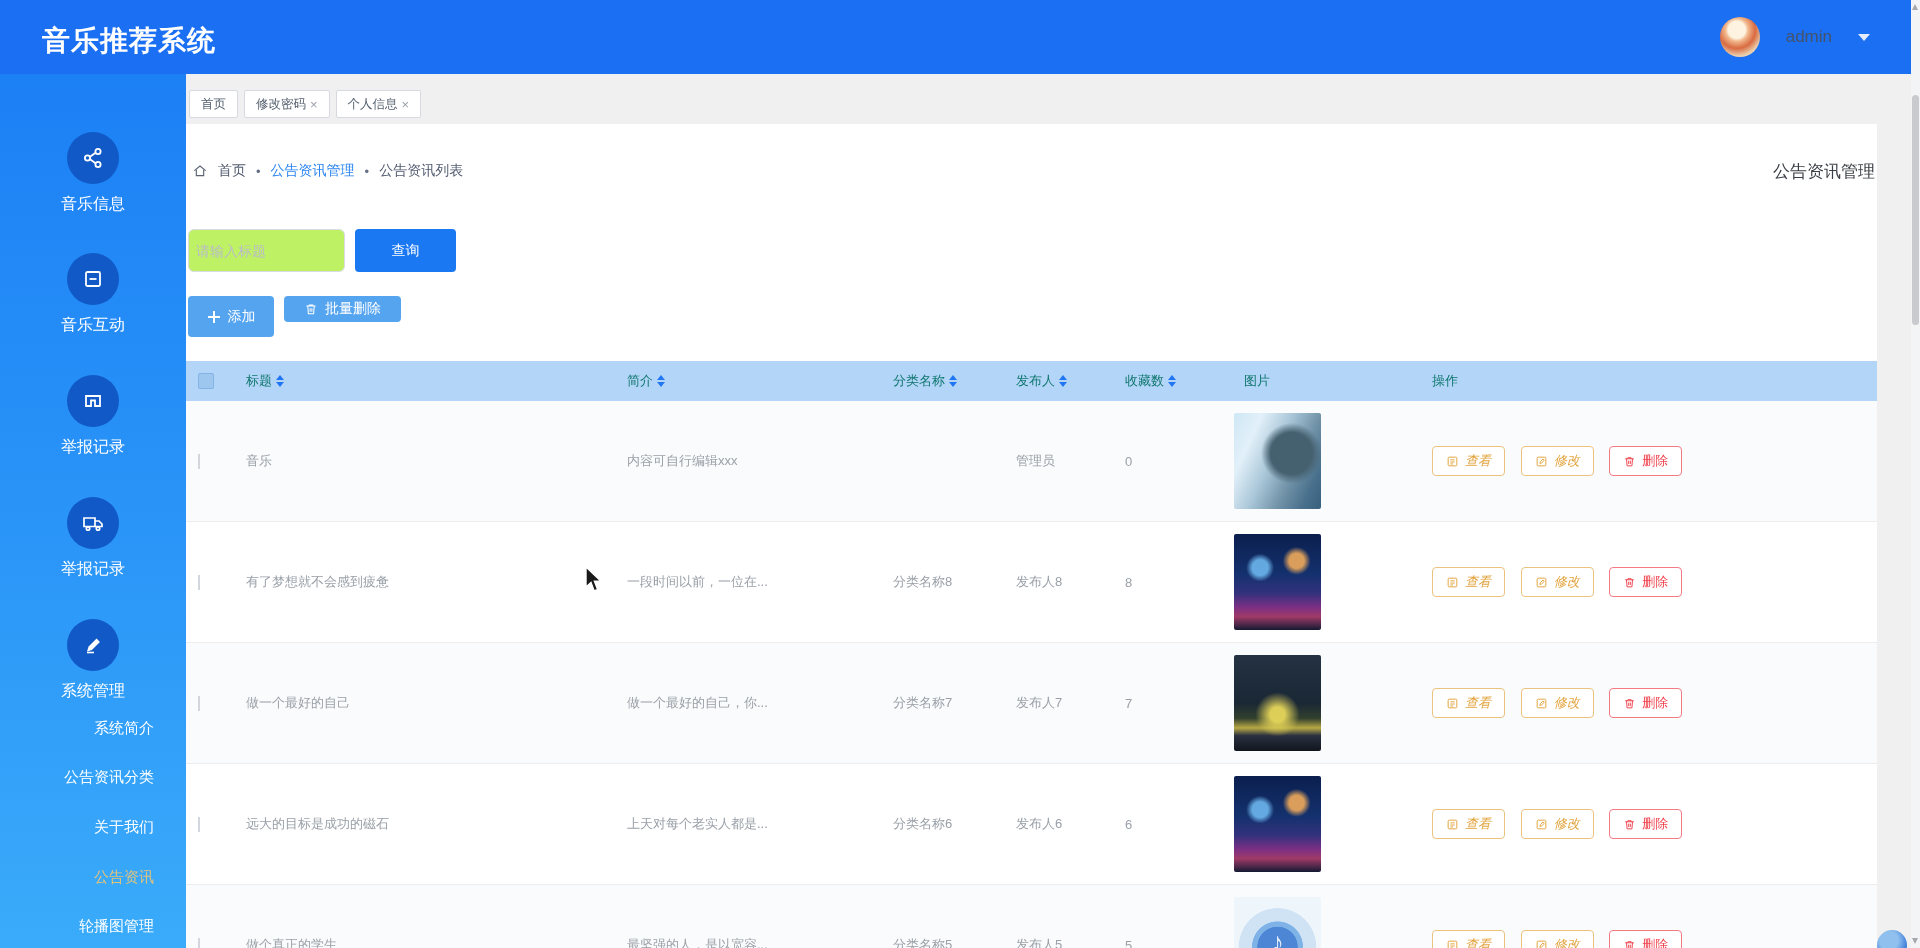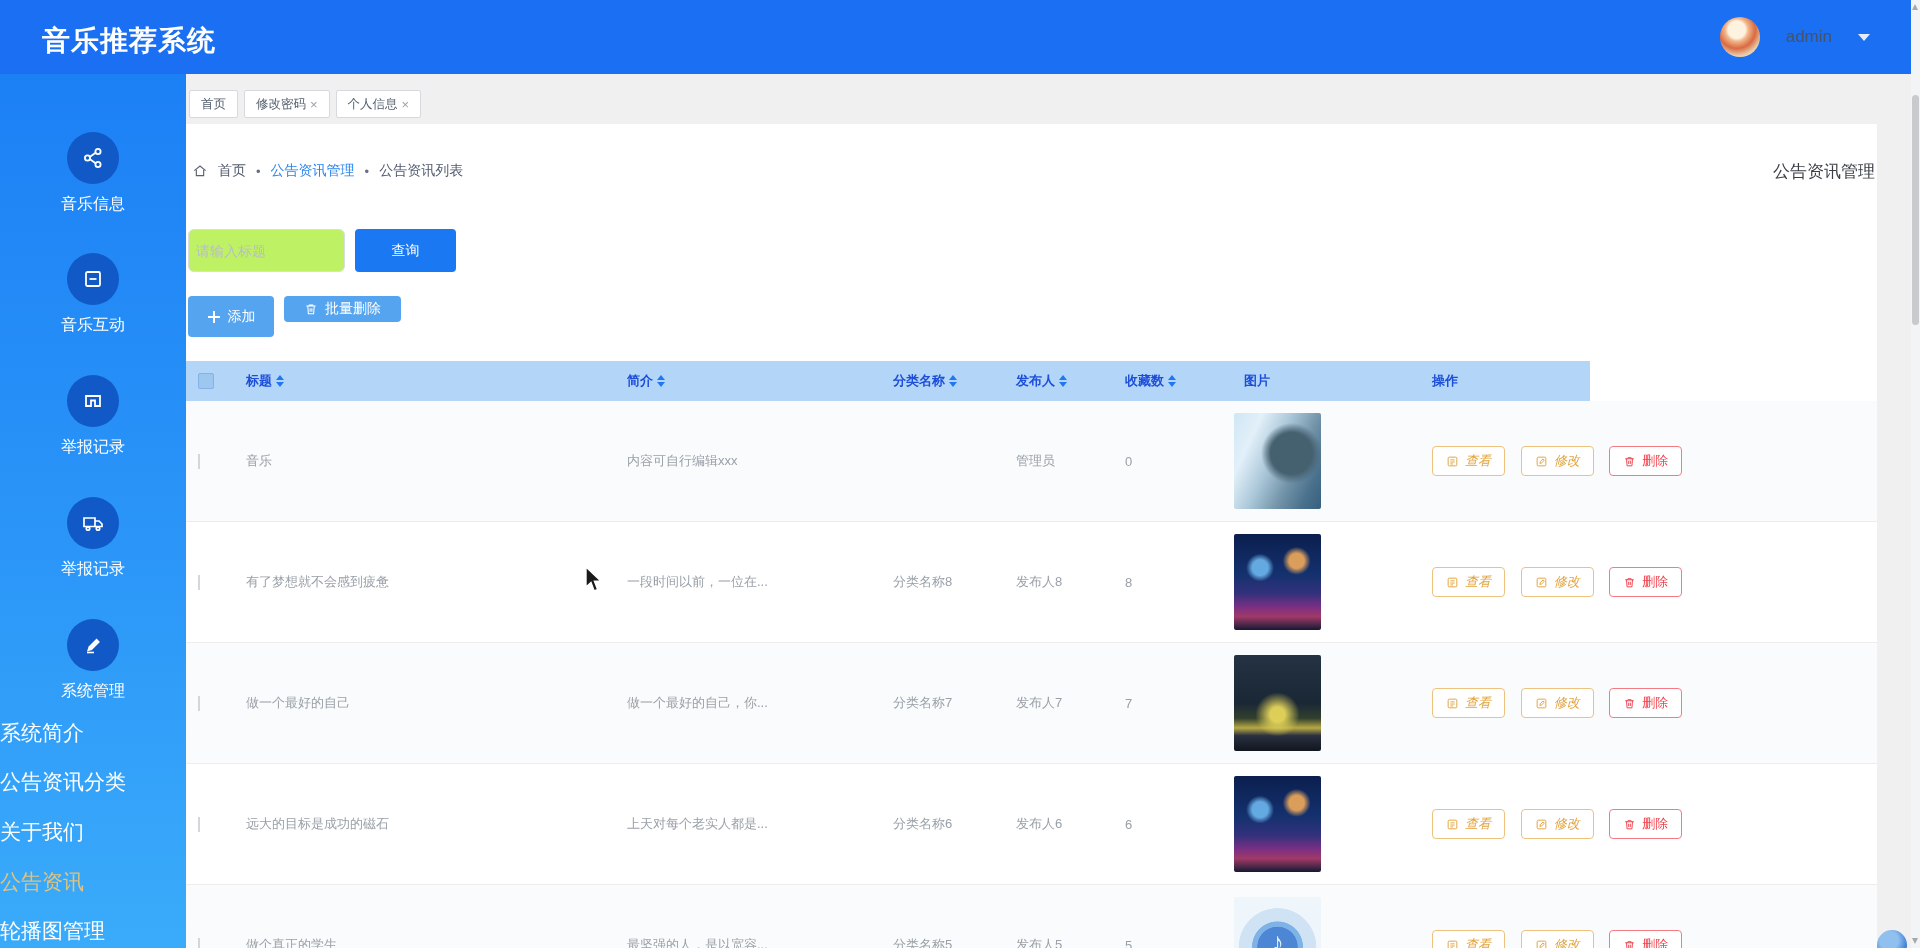--- a/index.html
+++ b/index.html
@@ -15,21 +15,21 @@
   .username { color:#44536b; font-size:17px; }
   .caret-down { width:0; height:0; border-left:6px solid transparent; border-right:6px solid transparent; border-top:7px solid #e3ecfa; }
 
   
   .sidebar { position:absolute; left:0; top:74px; width:186px; height:874px;
     background: linear-gradient(180deg, #1c80f5 0%, #2b96f8 55%, #3aabfa 100%); z-index:4; }
   .side-item { position:absolute; width:186px; text-align:center; cursor:pointer; }
   .menu-circle { width:52px; height:52px; border-radius:50%; background:#1159c6; margin:0 auto;
     display:flex; align-items:center; justify-content:center; }
   .menu-label { display:block; margin-top:10px; color:#fff; font-size:16px;text-align:center; }
-  .sub-item { position:absolute; width:154px; text-align:left; color:#fff; font-size:21px; cursor:pointer; }
+  .sub-item { position:absolute; width:154px; text-align:right; color:#fff; font-size:15px; cursor:pointer; }
   .sub-item.active { color:#e0c37e; }
 
   
   .main { position:absolute; left:186px; top:74px; width:1725px; height:874px; background:#f0f0f1; }
   .tabs { position:absolute; left:3px; top:16px; display:flex; gap:6px; }
   .tab { height:28px; padding:0 11px; background:#fff; border:1px solid #d6d9df; border-radius:2px;
     display:inline-flex; align-items:center; font-size:12.5px; color:#55606e; cursor:pointer; }
   .tab-close { margin-left:4px; color:#9aa0a8; font-size:13px; cursor:pointer; }
 
   .panel { position:absolute; left:0; top:50px; width:1691px; height:824px; background:#fff; }
@@ -46,22 +46,22 @@
     border-radius:6px; padding:0 7px; font-size:14px; color:#444; outline:none; background:#bef264; }
   .search-input::placeholder { color:#b9bdc6; }
   .btn { display:inline-flex; align-items:center; justify-content:center; gap:7px; border:none;
     border-radius:4px; color:#fff; font-size:14px; cursor:pointer; font-family:inherit; }
   .btn-query { position:absolute; left:169px; top:105px; width:101px; height:43px; background:#1a78f2; }
   .btn-add { position:absolute; left:2px; top:172px; width:86px; height:41px; background:#55a4f0; }
   .btn-batch { position:absolute; left:98px; top:172px; width:117px; height:26px; background:#55a4f0; }
 
   
   .grid-row { display:grid; grid-template-columns:48px 381px 266px 123px 109px 119px 188px 1fr; align-items:center; }
-  .thead { position:absolute; left:0; top:237px; width:1404px; height:40px; background:#b3d6f8;
-    color:#1d4ed8; font-size:13px; font-weight:bold; }
+  .thead { position:absolute; left:0; top:237px; width:1691px; height:40px; background:#b3d6f8;
+    color:#0f766e; font-size:13px; font-weight:normal; }
   .th { padding-left:12px; display:flex; align-items:center; }
   .sort { display:inline-block; margin-left:4px; }
   .sort i { display:block; width:0; height:0; border-left:4px solid transparent; border-right:4px solid transparent; }
   .sort .up { border-bottom:5px solid #2176f3; margin-bottom:2px; }
   .sort .dn { border-top:5px solid #2176f3; }
   .tbody { position:absolute; left:0; top:277px; width:1691px; }
   .trow { height:121px; border-bottom:1px solid #ededee; font-size:13px; color:#9aa0a8; }
   .trow.stripe { background:#fafbfc; }
   .td { padding-left:12px; overflow:hidden; white-space:nowrap; }
   .checkbox { width:16px; height:16px; border-radius:2px; background:#e8eaee; border:1px solid #d3d6dc; cursor:pointer; }

